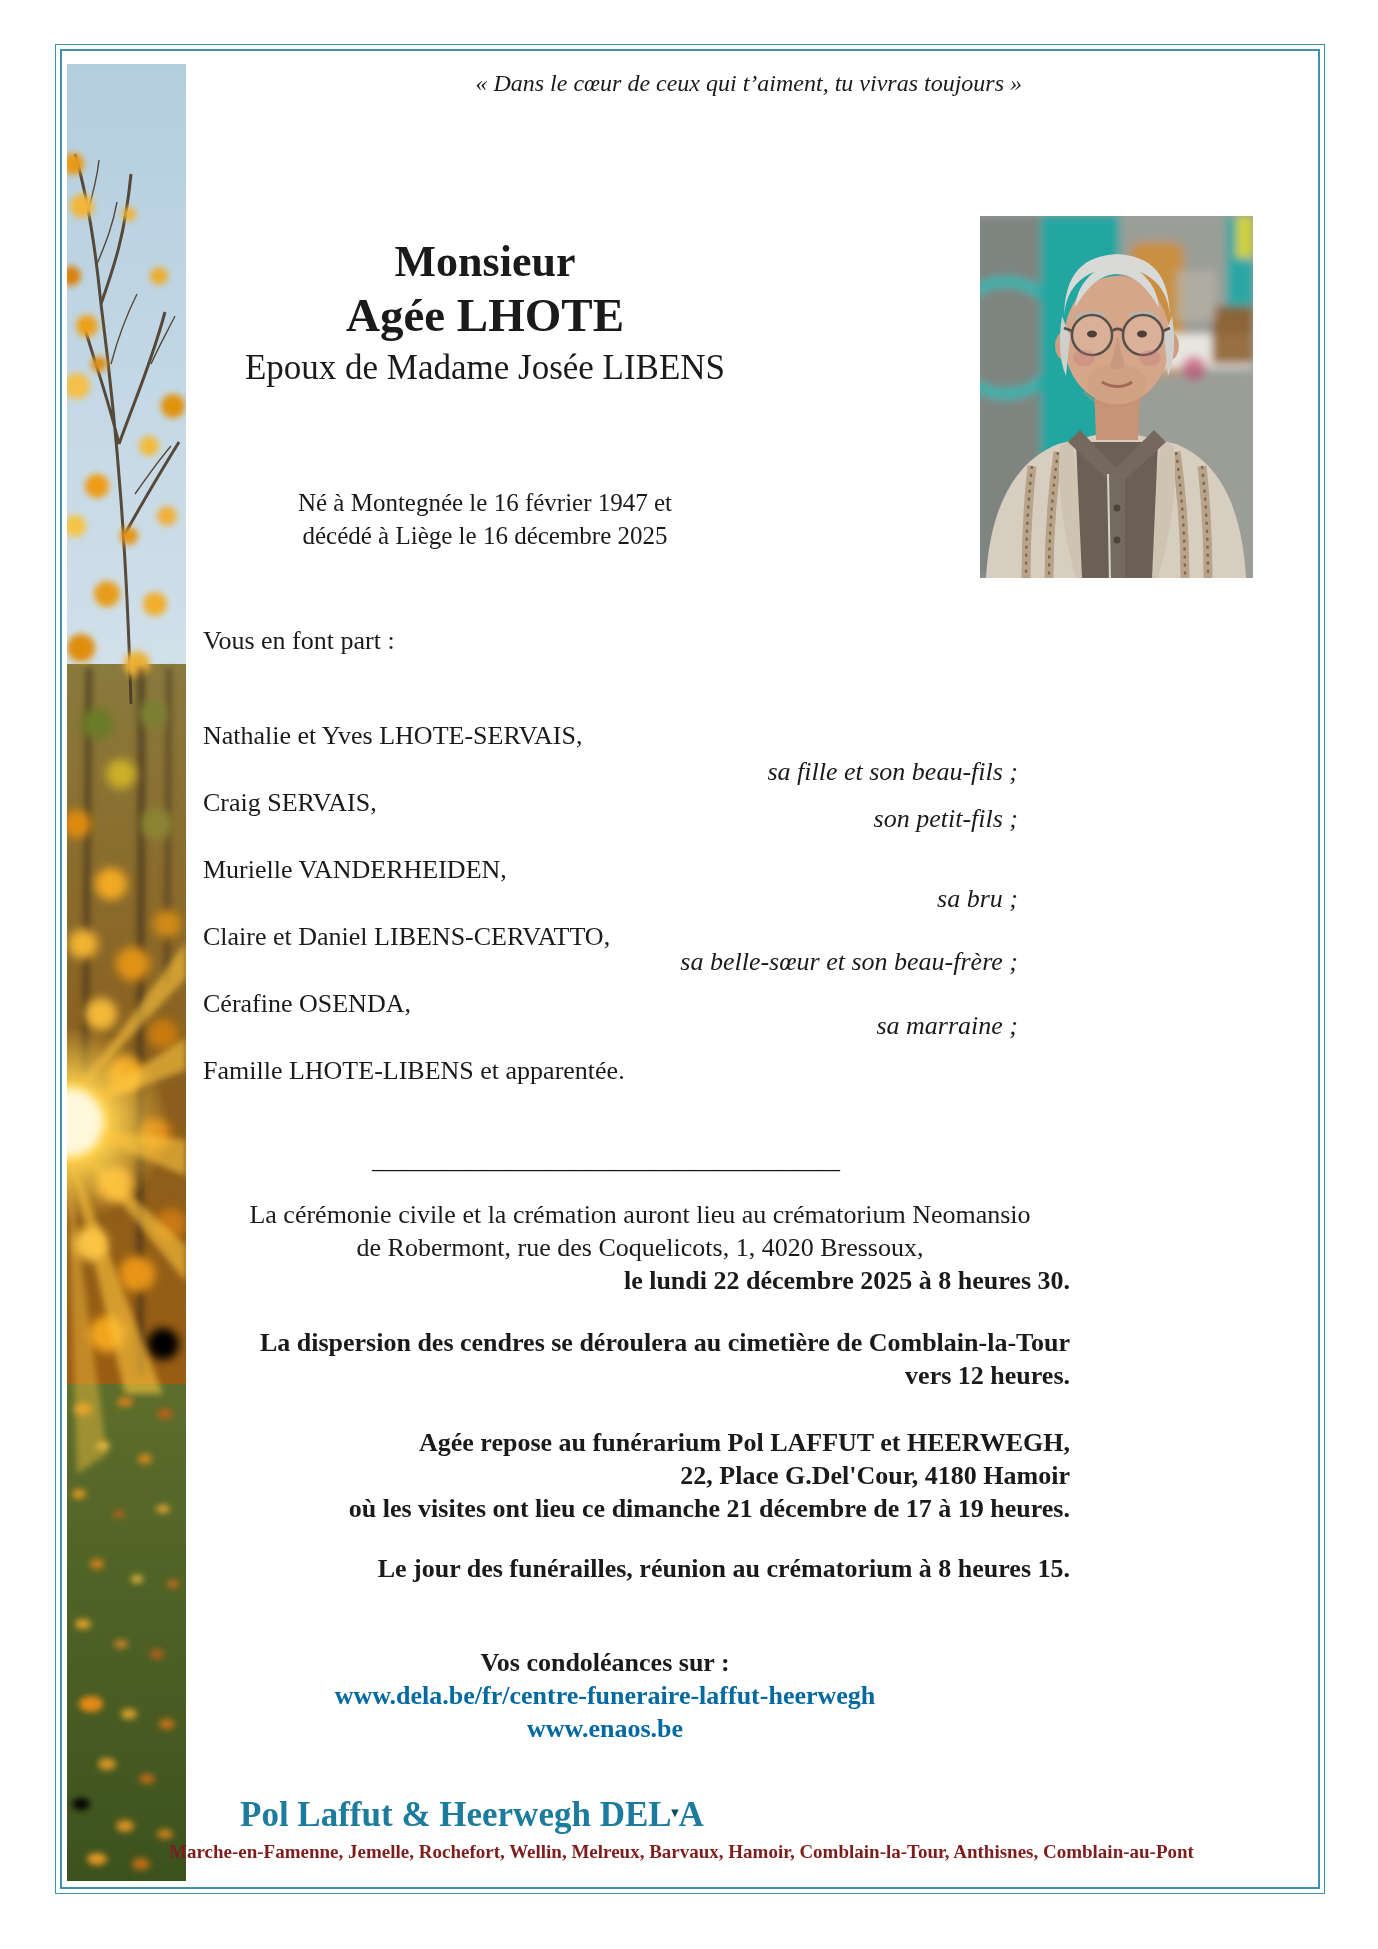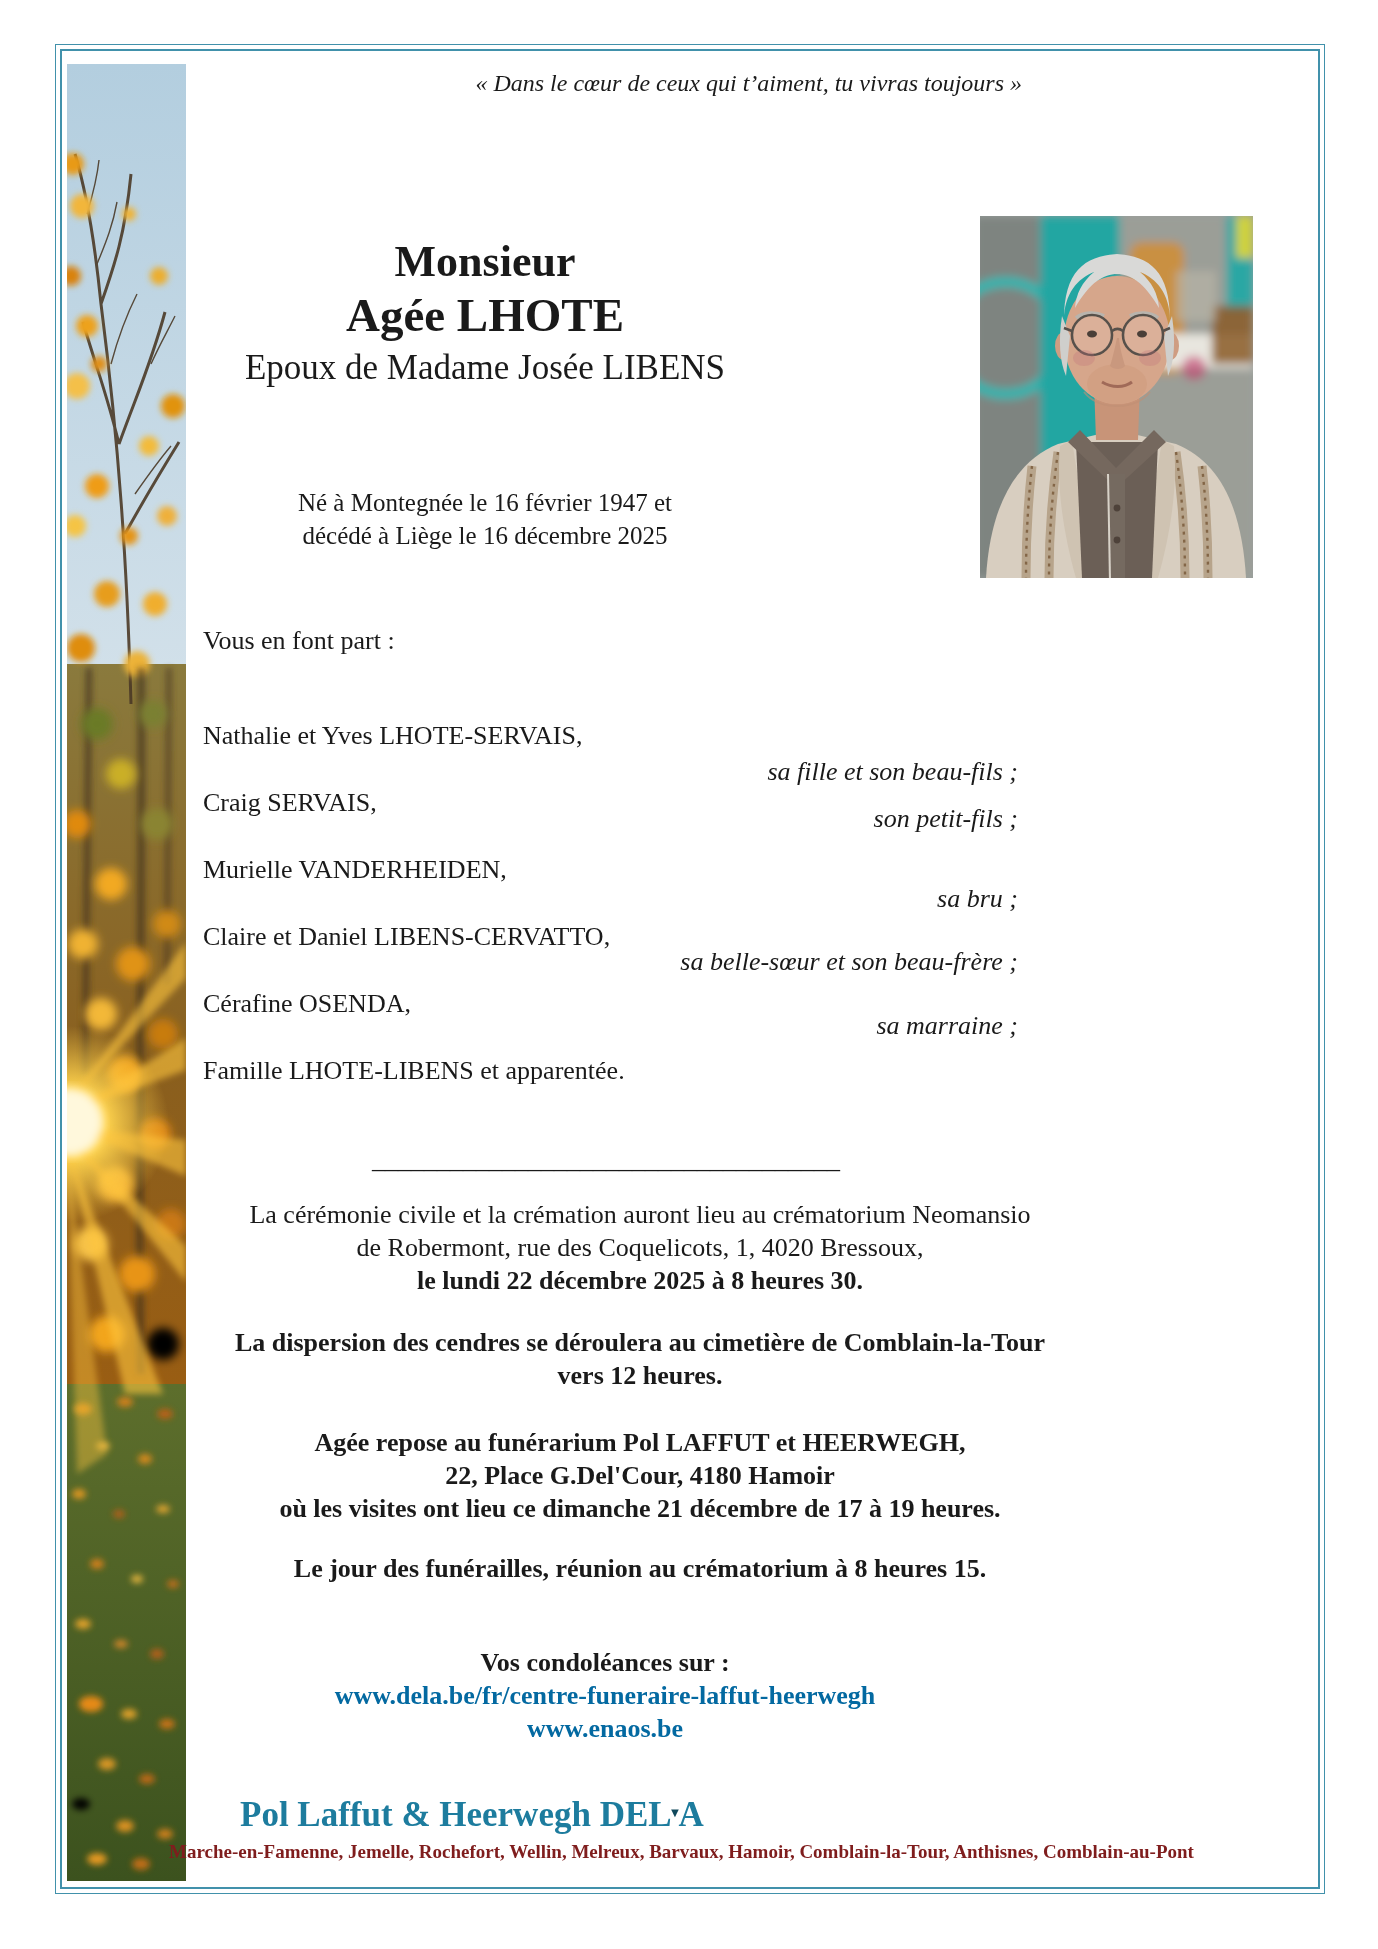--- a/index.html
+++ b/index.html
@@ -19,21 +19,21 @@
   .title-block{left:200px;top:236px;width:570px;text-align:center;line-height:1.18;}
   .civility{font-size:44px;font-weight:bold;}
   .deceased-name{font-size:47px;font-weight:bold;}
   .spouse{font-size:35px;margin-top:4px;}
   .birthdeath{left:200px;top:486px;width:570px;text-align:center;font-size:25px;line-height:33px;}
   .intro{left:203px;top:626px;font-size:26px;}
   .fam-name{left:203px;font-size:26px;}
   .fam-role{left:400px;width:618px;text-align:right;font-style:italic;font-size:26px;}
   .divider{left:372px;top:1133px;width:480px;font-size:26px;letter-spacing:0;white-space:nowrap;margin-top:12px;}
   .center-block{left:210px;width:860px;text-align:center;font-size:26px;line-height:33px;}
-  .bold{font-weight:bold;}
+  .bold{font-weight:bold;text-align:right;}
   .cond-title{font-weight:bold;}
   .cond-link{font-weight:bold;color:#0369a1;text-decoration:none;display:block;}
   .condolences{left:200px;top:1646px;width:810px;text-align:center;font-size:26px;line-height:33px;}
   .footer-line{left:240px;top:1795px;width:960px;display:flex;justify-content:flex-start;align-items:baseline;gap:30px;white-space:nowrap;}
   .brand{font-size:35px;font-weight:bold;color:#1d7c9e;}
   .brand-mark{font-size:13px;color:#10495c;vertical-align:9px;margin:0 -3px;}
   .contact{font-size:29px;font-weight:bold;color:#1d7c9e;}
   .towns{left:169px;top:1841px;width:1040px;text-align:left;font-size:19px;font-weight:bold;color:#7f1d1d;white-space:nowrap;}
 </style>
 </head>

